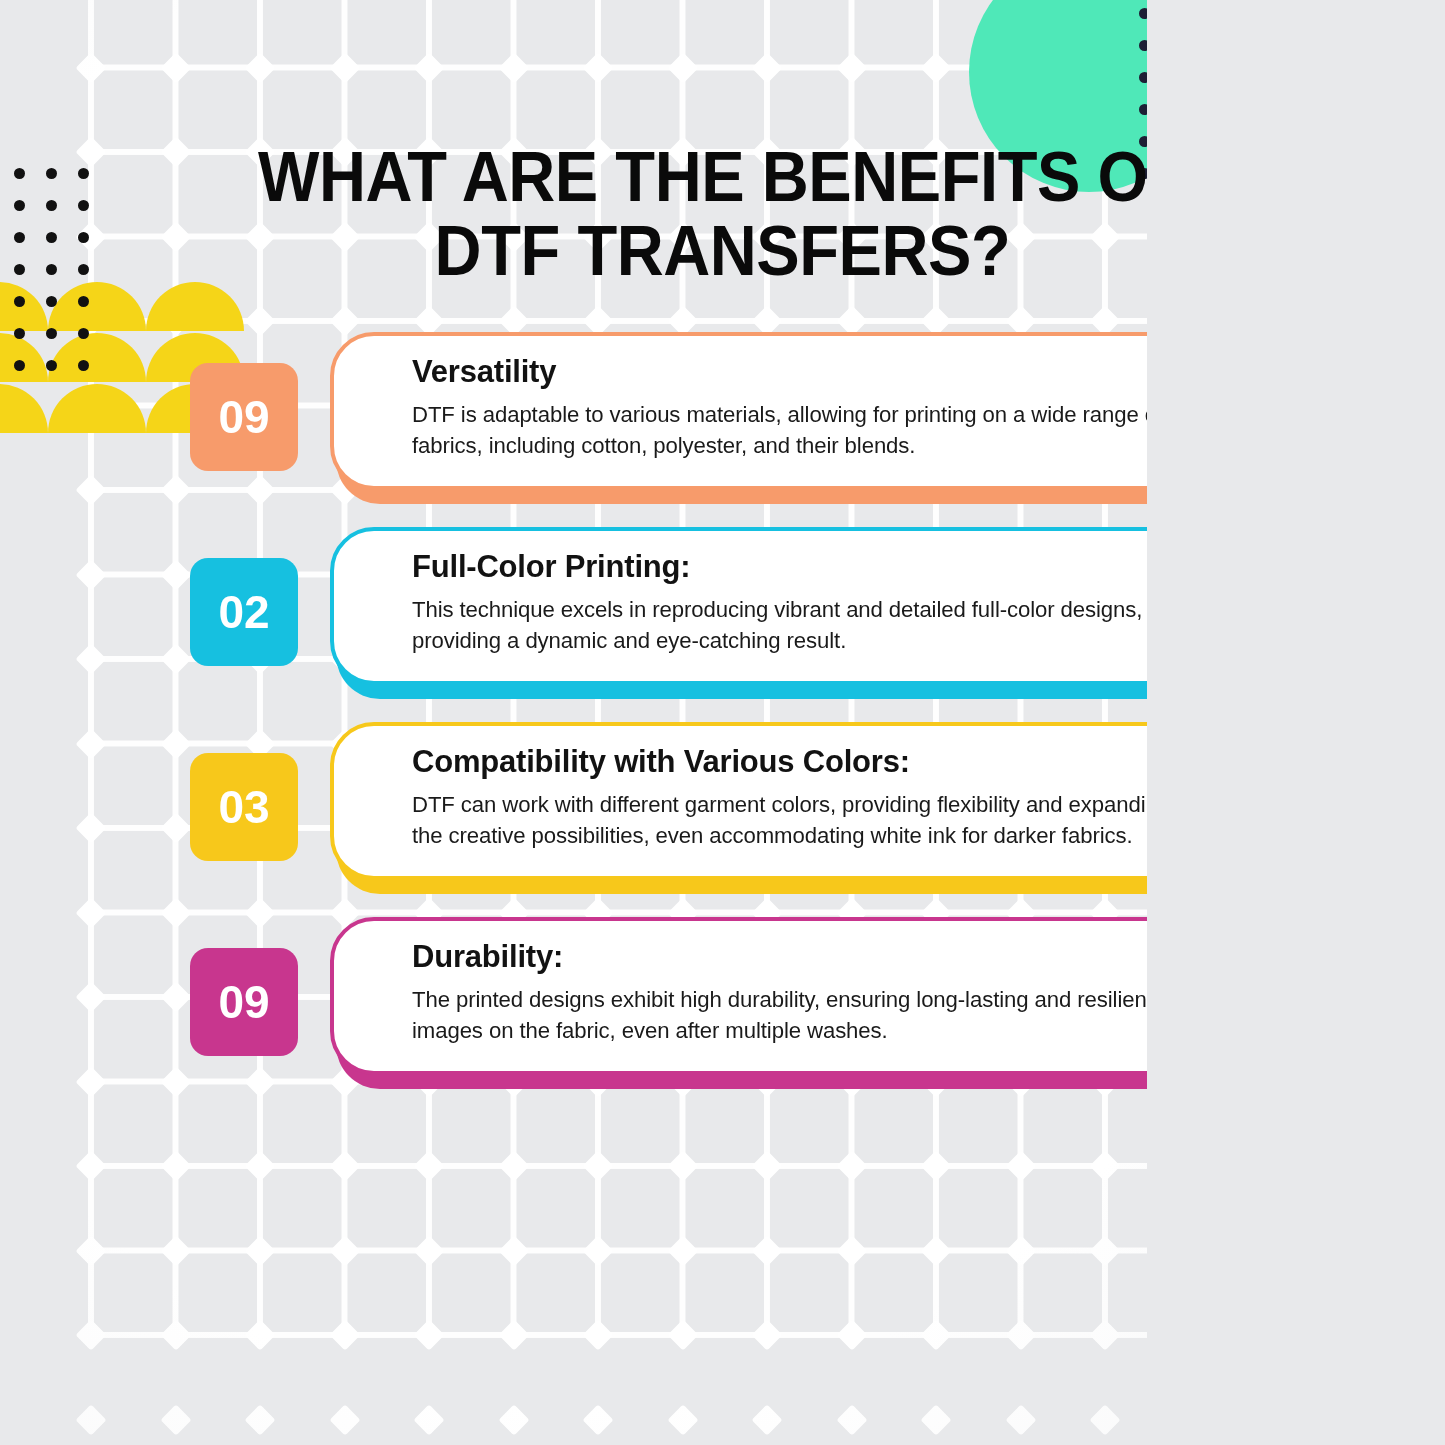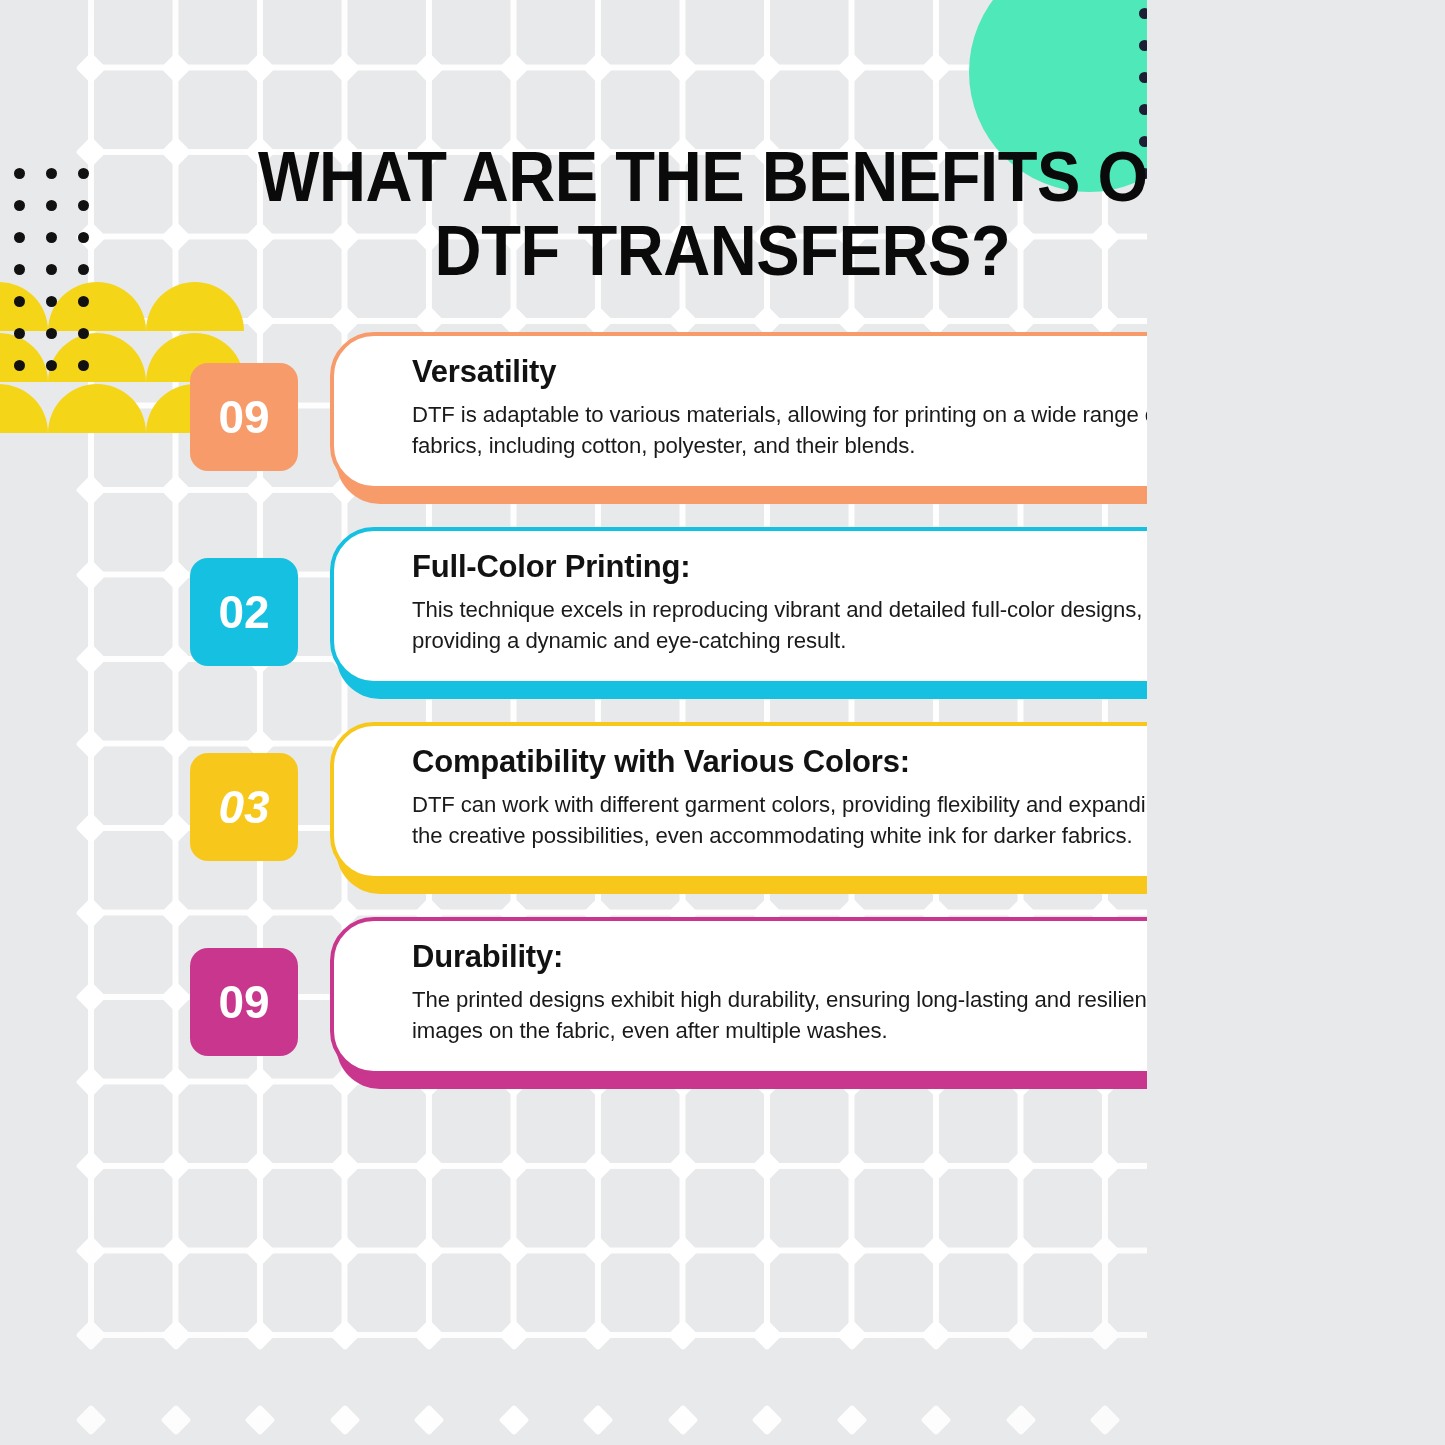--- a/index.html
+++ b/index.html
@@ -579,21 +579,21 @@
         <div class="badge" style="background: rgb(22, 192, 224);">
           <span>02</span>
         </div>
       </div>
       <div class="card-row">
         <div class="panel-shadow" style="background: rgb(247, 200, 27);"></div>
         <div class="panel" style="border-color: rgb(247, 200, 27);">
           <div class="panel-title">Compatibility with Various Colors:</div>
           <div class="panel-body">DTF can work with different garment colors, providing flexibility and expanding the creative possibilities, even accommodating white ink for darker fabrics.</div>
         </div>
-        <div class="badge" style="background: rgb(247, 200, 27); font-style: italic;">
+        <div class="badge" style="background: rgb(247, 200, 27);">
           <span>03</span>
         </div>
       </div>
       <div class="card-row">
         <div class="panel-shadow" style="background: rgb(200, 54, 142);"></div>
         <div class="panel" style="border-color: rgb(200, 54, 142);">
           <div class="panel-title">Durability:</div>
           <div class="panel-body">The printed designs exhibit high durability, ensuring long-lasting and resilient images on the fabric, even after multiple washes.</div>
         </div>
         <div class="badge" style="background: rgb(200, 54, 142);">

